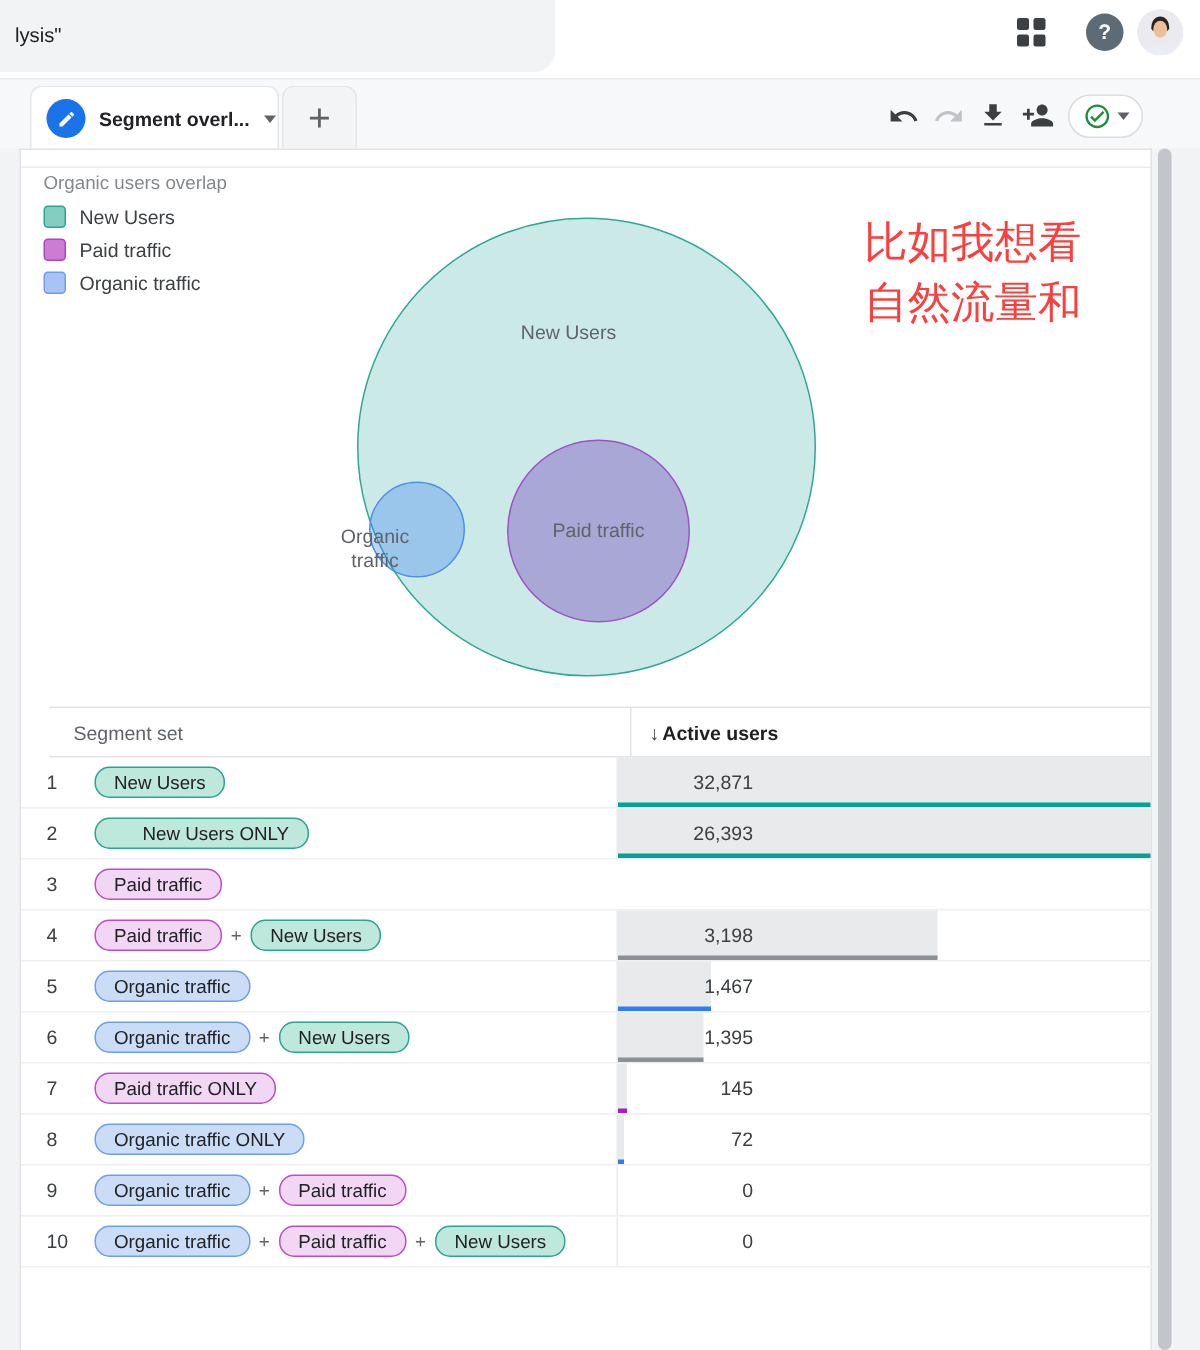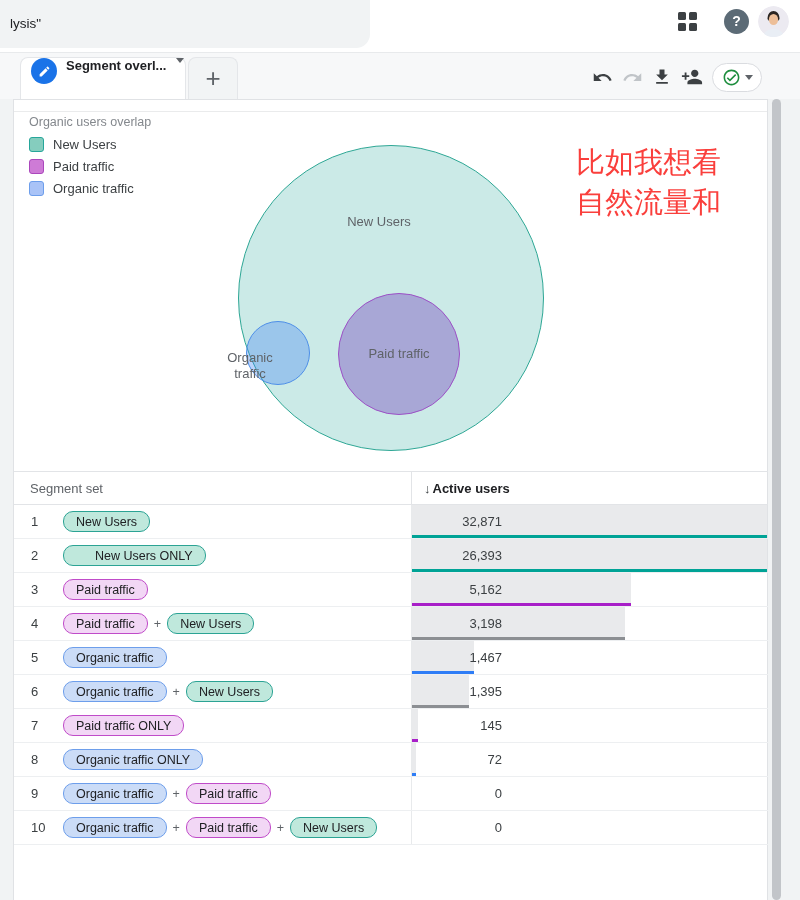--- a/index.html
+++ b/index.html
@@ -20,21 +20,21 @@
   .apps-grid div { background:#3C4043; border-radius:1.5px; }
   .help-btn { position:absolute; left:724px; top:9px; width:25px; height:25px; border-radius:50%;
     background:#5C6B76; color:#FFFFFF; font-size:14px; font-weight:bold; text-align:center; line-height:25px; cursor:pointer; }
   .avatar { position:absolute; left:758px; top:6px; width:31px; height:31px; border-radius:50%; overflow:hidden; cursor:pointer; }
   
   .tabstrip { position:absolute; left:0; top:52px; width:800px; height:47px;
     background:#F7F8F9; border-top:1px solid #E8EAEC; }
   .tab-active {
     position:absolute; left:20px; top:4px; width:166px; height:43px; background:#FFFFFF;
     border:1px solid #E4E6E9; border-bottom:none; border-radius:8px 8px 0 0;
-    display:flex; align-items:flex-start; padding:0 10px; cursor:pointer;
+    display:flex; align-items:center; padding:0 10px; cursor:pointer;
   }
   .tab-pencil { width:26px; height:26px; border-radius:50%; background:#1A73E8;
     display:flex; align-items:center; justify-content:center; flex:none; }
   .tab-label { margin-left:9px; font-size:13px; font-weight:bold; color:#202124; white-space:nowrap; }
   .caret { width:0; height:0; border-left:4.5px solid transparent; border-right:4.5px solid transparent;
     border-top:5px solid #5F6368; }
   .tab-active .caret { margin-left:10px; }
   .tab-plus {
     position:absolute; left:188px; top:4px; width:50px; height:43px; background:#F2F4F5;
     border:1px solid #E4E6E9; border-bottom:none; border-radius:8px 8px 0 0;
@@ -58,21 +58,21 @@
   .swatch { width:15px; height:15px; border:1.5px solid; border-radius:3px; margin-right:9px; flex:none; }
   .legend-label { font-size:13px; color:#3C4043; }
   
   .venn-circle { position:absolute; border-radius:50%; border:1.5px solid; }
   .venn-label { position:absolute; font-size:13px; color:#5F6368; text-align:center; line-height:15.5px; }
   
   .annotation { position:absolute; left:562px; top:42px; color:#FA3F3C; font-size:29px; line-height:40px;
     font-family:"Liberation Sans","DejaVu Sans",sans-serif; white-space:nowrap; }
   
   .seg-table { position:absolute; left:0; top:371px; width:755px; }
-  .thead { display:flex; height:34px; border-top:1px solid #E2E4E7; border-bottom:1px solid #E2E4E7; }
+  .thead { display:flex; height:34px; border-top:1px solid #E2E4E7; border-bottom:1px solid #E2E4E7;margin-left:19px; }
   .th-left { width:397px; font-size:13px; color:#5F6368; line-height:33px; padding-left:16px; }
   .th-right { width:358px; border-left:1px solid #E2E4E7; line-height:33px; padding-left:12px;
     font-size:13px; font-weight:bold; color:#202124; }
   .sort-arrow { font-weight:normal; color:#3C4043; margin-right:2px; }
   .trow { display:flex; height:34px; border-bottom:1px solid #EDEFF1; }
   .tcell-left { width:397px; display:flex; align-items:center; padding-left:17px; gap:6px; }
   .ridx { width:26px; font-size:13px; color:#3C4043; flex:none; }
   .pill { display:inline-block; border:1.5px solid; border-radius:10px; padding:2.5px 12px;
     font-size:12.5px; color:#202124; white-space:nowrap; }
   .plus { font-size:12.5px; color:#5F6368; }
@@ -202,24 +202,20 @@
           <div class="tcell-right">
             <div class="vbar" style="width: 355px; border-bottom-color: rgb(0, 163, 150);"></div>
             <span class="vtext">26,393</span>
           </div>
         </div>
         <div class="trow">
           <div class="tcell-left">
             <span class="ridx">3</span>
             <span class="pill" style="background: rgb(242, 215, 245); border-color: rgb(192, 75, 201);">Paid traffic</span>
           </div>
-          <div class="tcell-right">
-            <div class="vbar" style="width: 219px; border-bottom-color: rgb(168, 31, 200);"></div>
-            <span class="vtext">5,162</span>
-          </div>
         </div>
         <div class="trow">
           <div class="tcell-left">
             <span class="ridx">4</span>
             <span class="pill" style="background: rgb(242, 215, 245); border-color: rgb(192, 75, 201);">Paid traffic</span>
             <span class="plus">+</span>
             <span class="pill" style="background: rgb(191, 232, 220); border-color: rgb(43, 163, 148);">New Users</span>
           </div>
           <div class="tcell-right">
             <div class="vbar" style="width: 213px; border-bottom-color: rgb(140, 143, 147);"></div>

